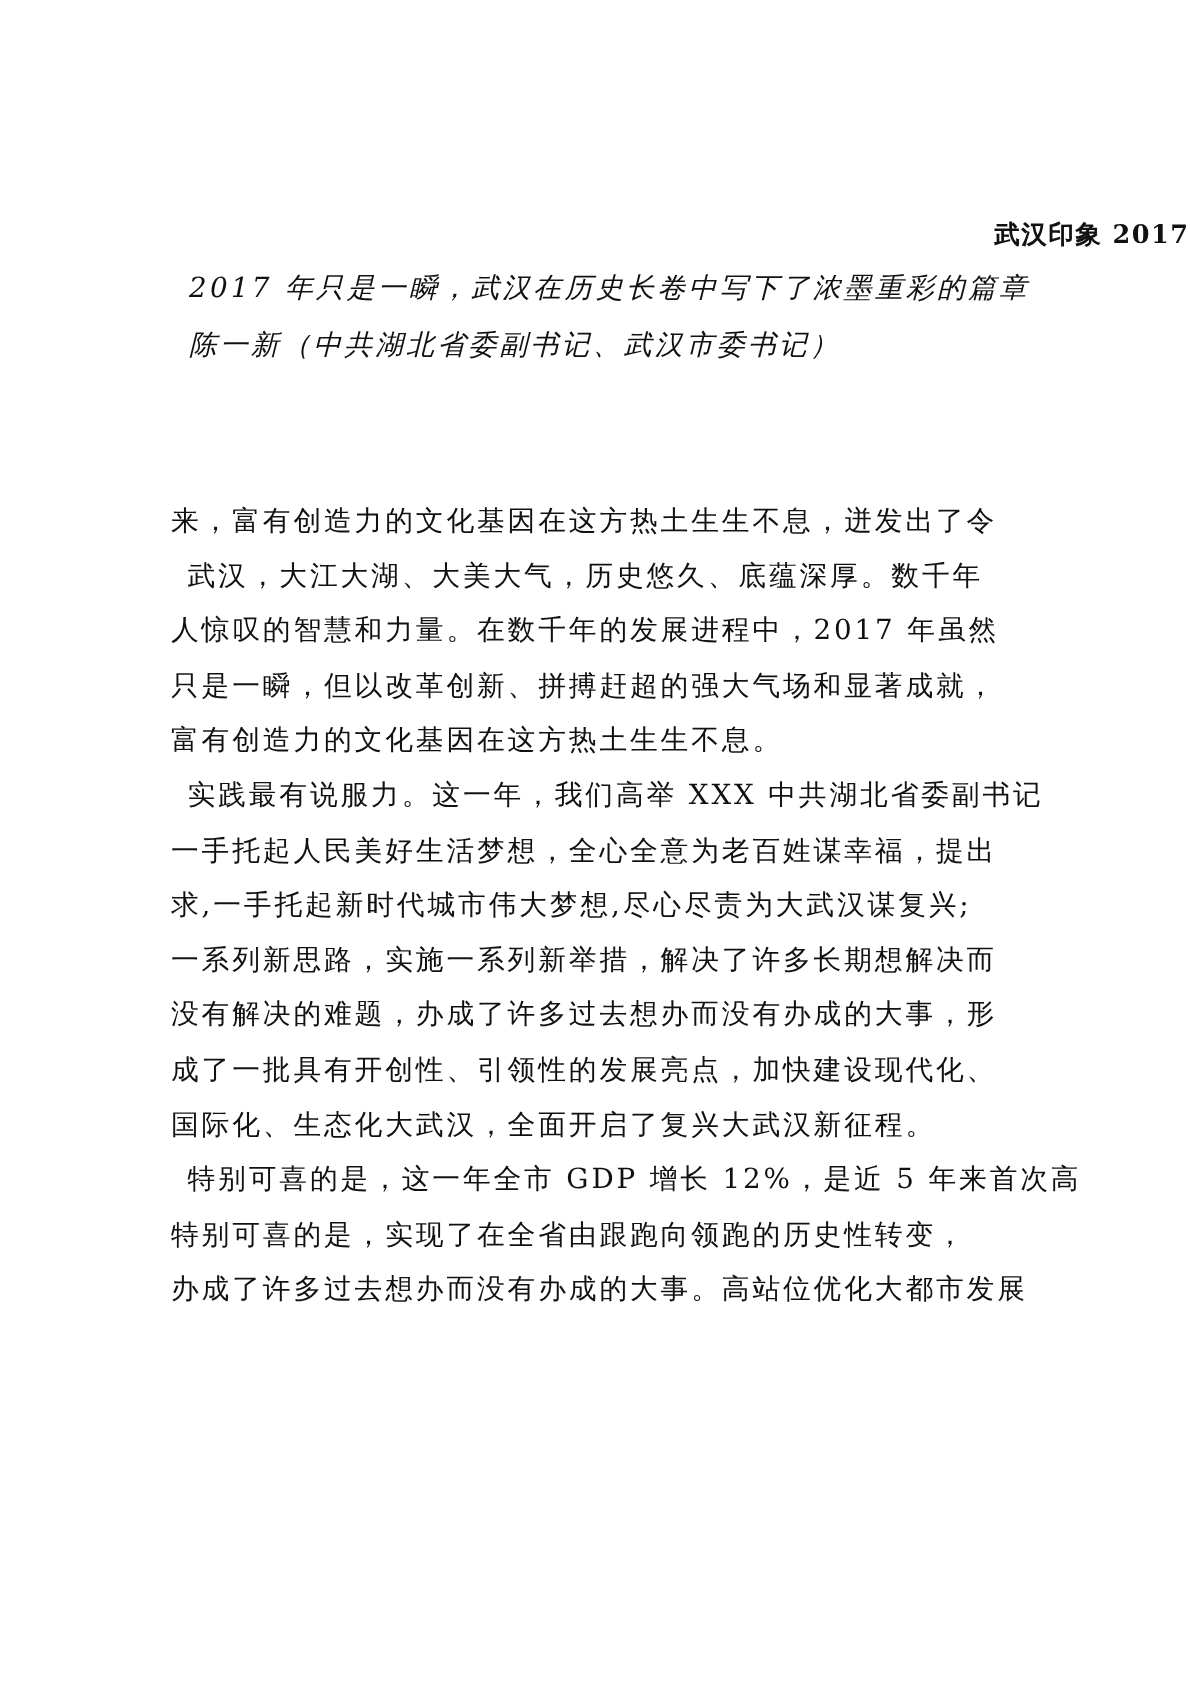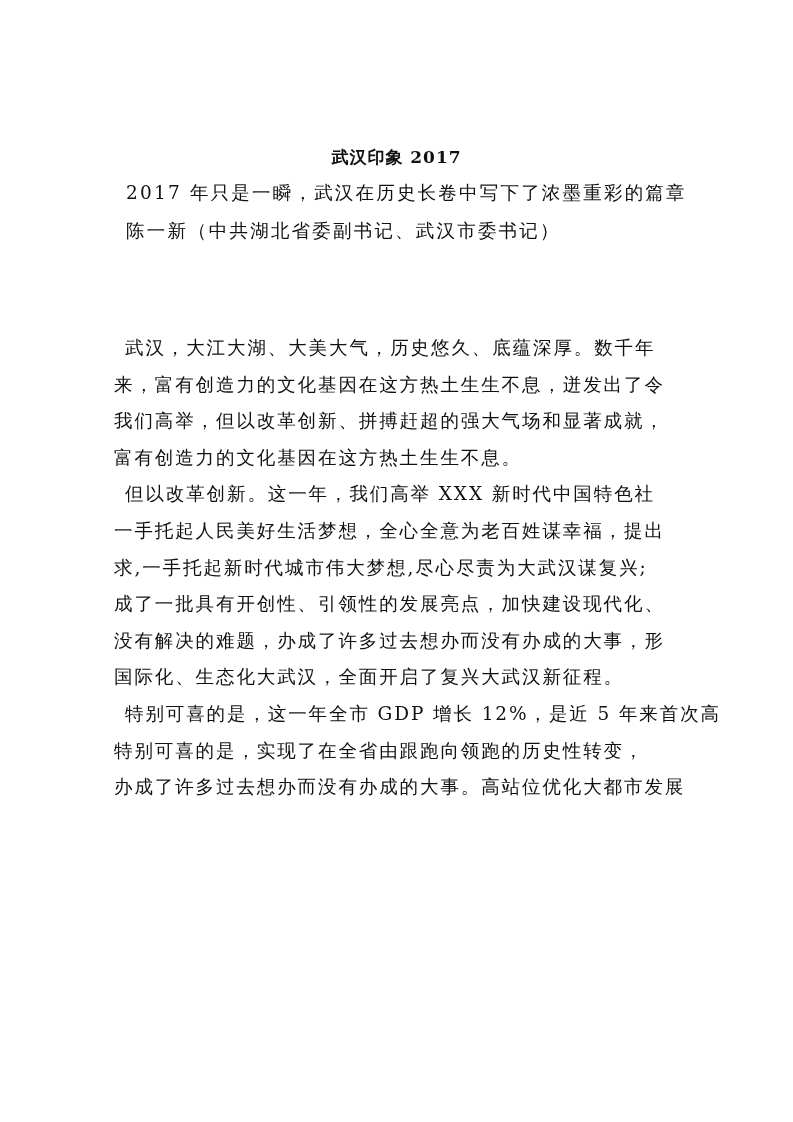--- a/index.html
+++ b/index.html
@@ -20,34 +20,35 @@
       left: 0; top: 0;
       width: 793px;
       height: 1122px;
       background: #ffffff;
     }
     .title {
       position: absolute;
       left: 0;
       width: 793px;
       top: 145px;
-      text-align: center;
+      text-align: right;
       font-size: 17px;
       font-weight: bold;
       letter-spacing: 1px;
       line-height: 24px;
     }
     .subtitle {
       position: absolute;
       left: 126px;
       width: 580px;
       font-size: 18.5px;
       letter-spacing: 2.2px;
       line-height: 24px;
       white-space: nowrap;
+      font-style: italic;
     }
     .sub1 { top: 181px; }
     .sub2 { top: 219px; }
     .body-text {
       position: absolute;
       left: 114px;
       width: 568px;
       top: 330px;
     }
     .line {
@@ -65,27 +66,29 @@
 </head>
 <body>
 
 <div class="page">
   <div class="title">武汉印象 2017</div>
 
   <div class="subtitle sub1">2017 年只是一瞬，武汉在历史长卷中写下了浓墨重彩的篇章</div>
   <div class="subtitle sub2">陈一新（中共湖北省委副书记、武汉市委书记）</div>
 
   <div class="body-text">
+    <div class="line">来，富有创造力的文化基因在这方热土生生不息，迸发出了令</div>
     <div class="line indent"> 武汉，大江大湖、大美大气，历史悠久、底蕴深厚。数千年</div>
-    <div class="line">来，富有创造力的文化基因在这方热土生生不息，迸发出了令</div>
-    <div class="line">我们高举，但以改革创新、拼搏赶超的强大气场和显著成就，</div>
+    <div class="line">人惊叹的智慧和力量。在数千年的发展进程中，2017 年虽然</div>
+    <div class="line">只是一瞬，但以改革创新、拼搏赶超的强大气场和显著成就，</div>
     <div class="line">富有创造力的文化基因在这方热土生生不息。</div>
-    <div class="line indent"> 但以改革创新。这一年，我们高举 XXX 新时代中国特色社</div>
+    <div class="line indent"> 实践最有说服力。这一年，我们高举 XXX 中共湖北省委副书记</div>
     <div class="line">一手托起人民美好生活梦想，全心全意为老百姓谋幸福，提出</div>
     <div class="line">求,一手托起新时代城市伟大梦想,尽心尽责为大武汉谋复兴;</div>
+    <div class="line">一系列新思路，实施一系列新举措，解决了许多长期想解决而</div>
+    <div class="line">没有解决的难题，办成了许多过去想办而没有办成的大事，形</div>
     <div class="line">成了一批具有开创性、引领性的发展亮点，加快建设现代化、</div>
-    <div class="line">没有解决的难题，办成了许多过去想办而没有办成的大事，形</div>
     <div class="line">国际化、生态化大武汉，全面开启了复兴大武汉新征程。</div>
     <div class="line indent"> 特别可喜的是，这一年全市 GDP 增长 12%，是近 5 年来首次高</div>
     <div class="line">特别可喜的是，实现了在全省由跟跑向领跑的历史性转变，</div>
     <div class="line">办成了许多过去想办而没有办成的大事。高站位优化大都市发展</div>
   </div>
 </div>
 
 </body></html>

